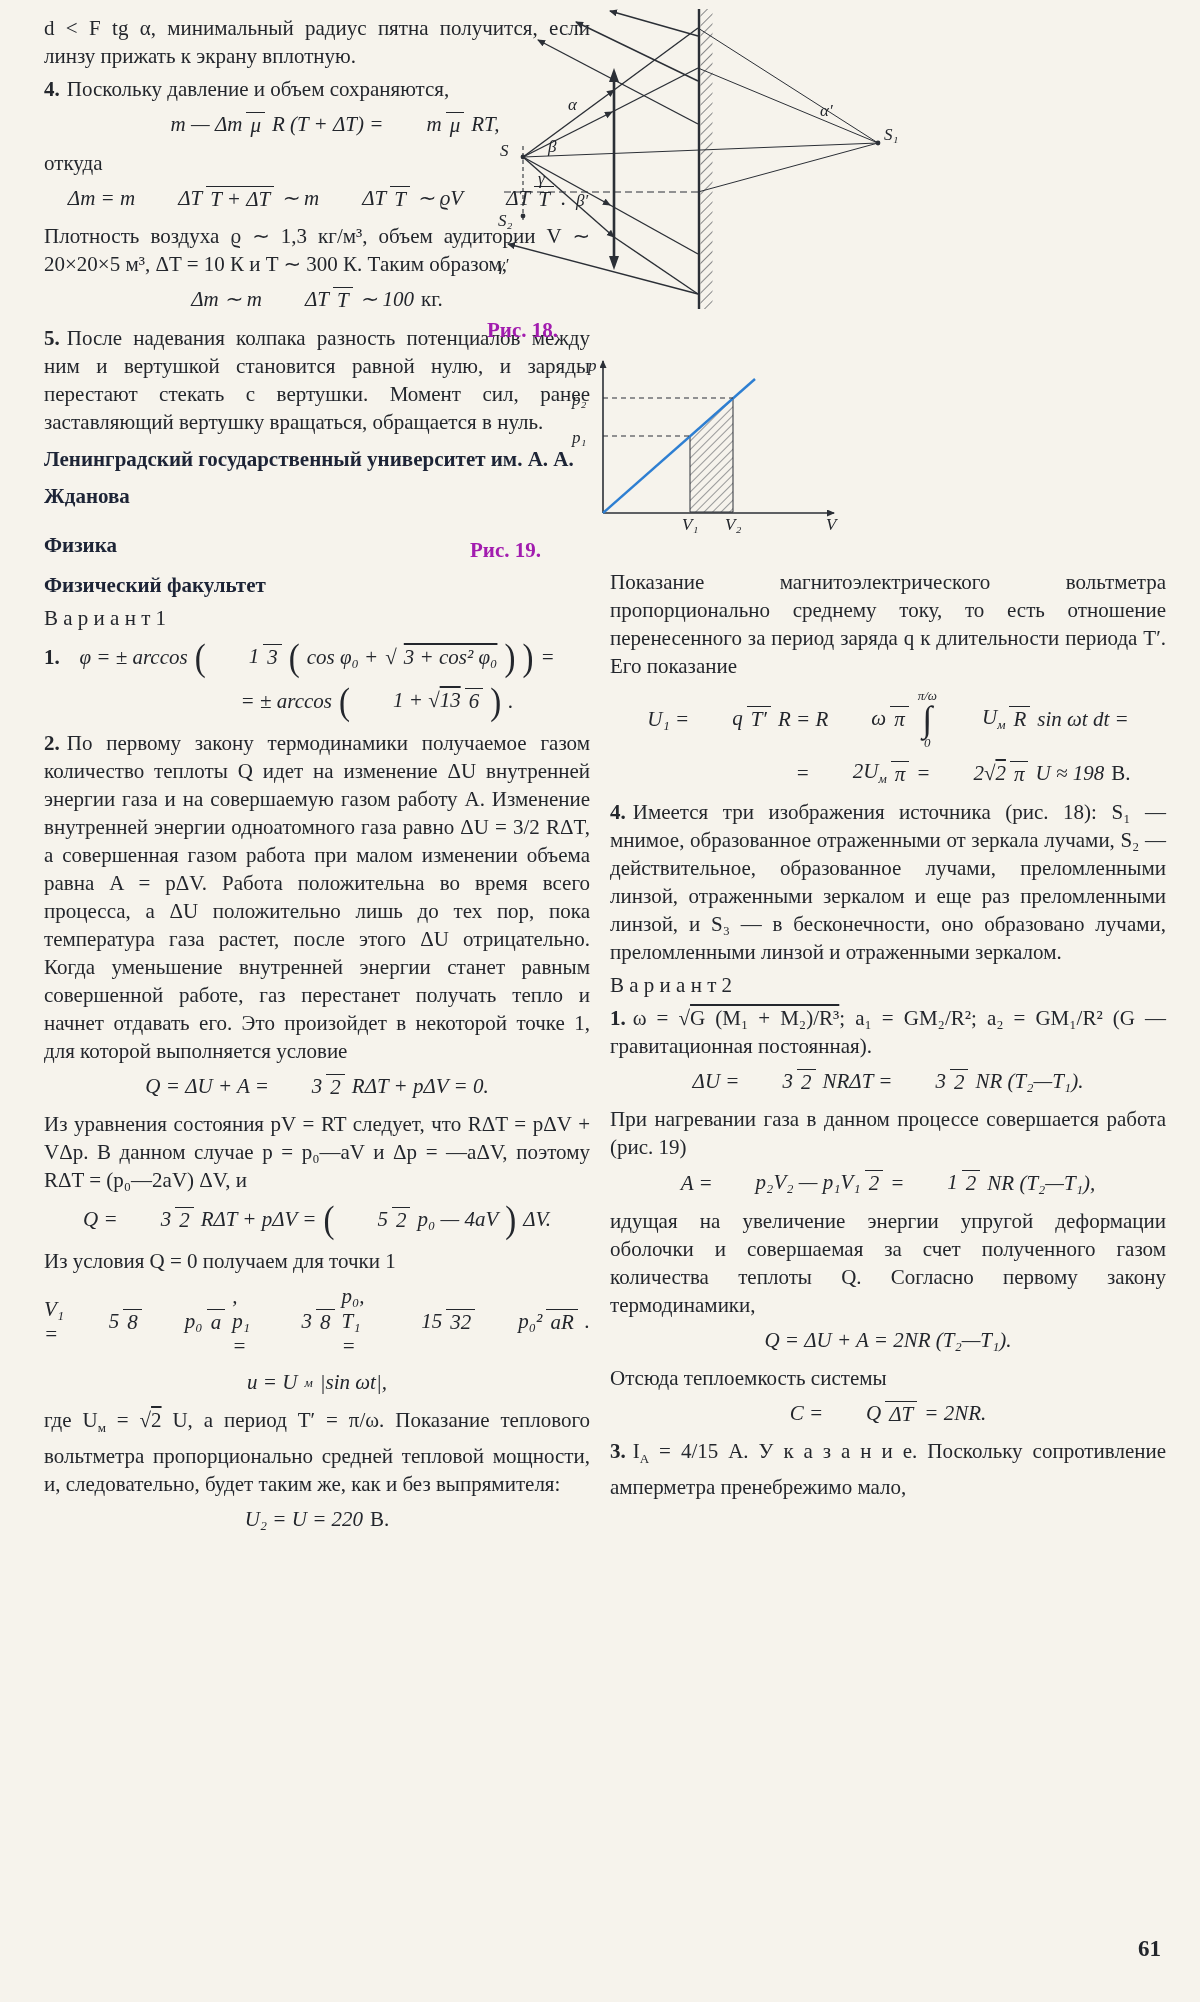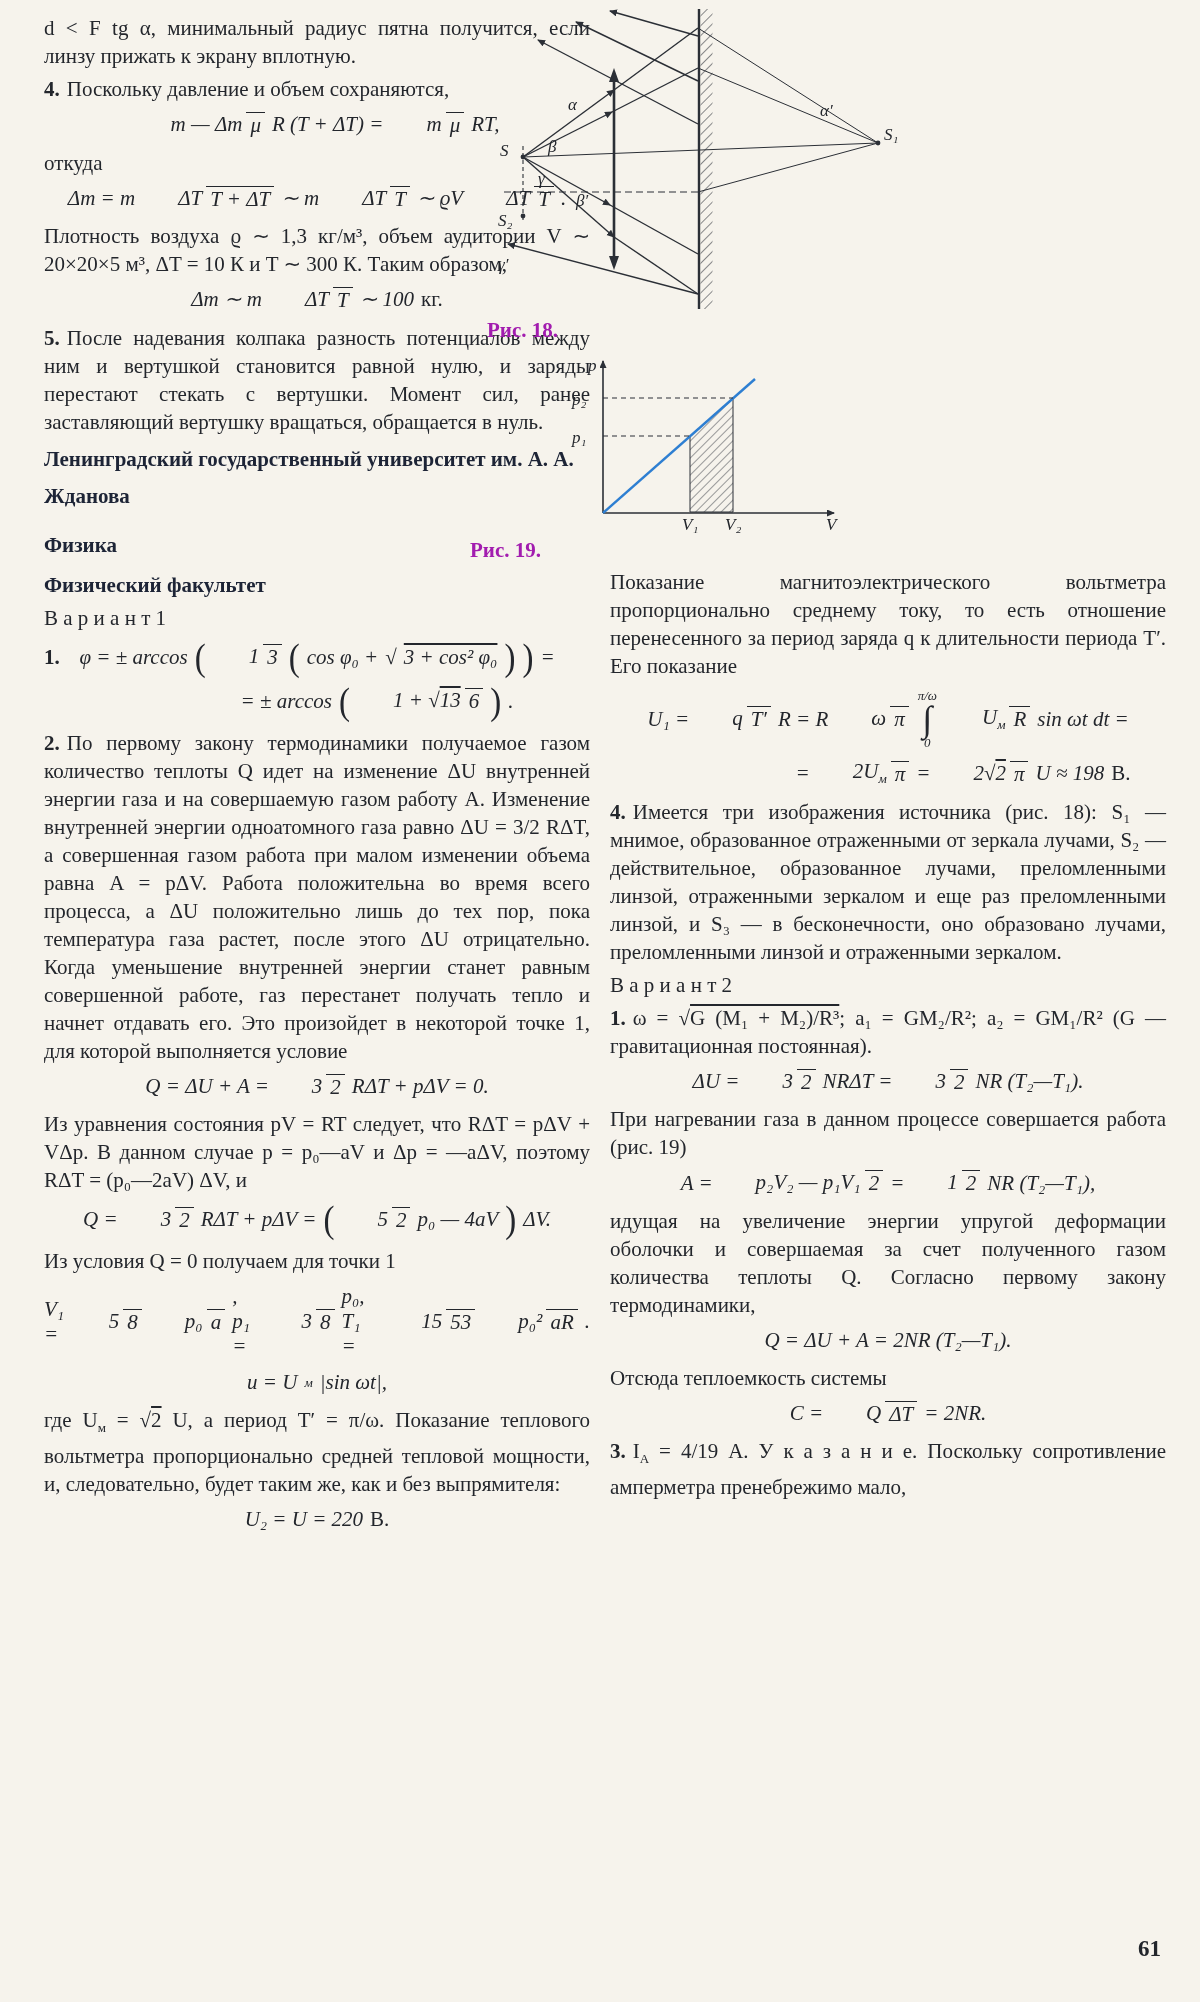--- a/index.html
+++ b/index.html
@@ -183,21 +183,21 @@
         <span class="d">a</span>
       </span>
     <span>,  p₁ =</span>
     <span class="fr">
         <span class="n">3</span>
         <span class="d">8</span>
       </span>
     <span>p₀,  T₁ =</span>
     <span class="fr">
         <span class="n">15</span>
-        <span class="d">53</span>
+        <span class="d">32</span>
       </span>
     <span class="fr">
         <span class="n">p₀²</span>
         <span class="d">aR</span>
       </span>
     <span>.</span>
   </div>
 
 
   <div class="fm">
@@ -414,17 +414,17 @@
 
   <div class="fm">
     <span>C =</span>
     <span class="fr">
         <span class="n">Q</span>
         <span class="d">ΔT</span>
       </span>
     <span>= 2NR.</span>
   </div>
 
-  <p class="p"><span class="nm">3.</span><span>I</span><span class="sb">А</span><span> = 4/19 А. </span><span>У к а з а н и е.</span><span> Поскольку сопротивление амперметра пренебрежимо мало,</span></p>
+  <p class="p"><span class="nm">3.</span><span>I</span><span class="sb">А</span><span> = 4/15 А. </span><span>У к а з а н и е.</span><span> Поскольку сопротивление амперметра пренебрежимо мало,</span></p>
 
 </div>
 
 <div class="pagenum">61</div>
 
 </body></html>

